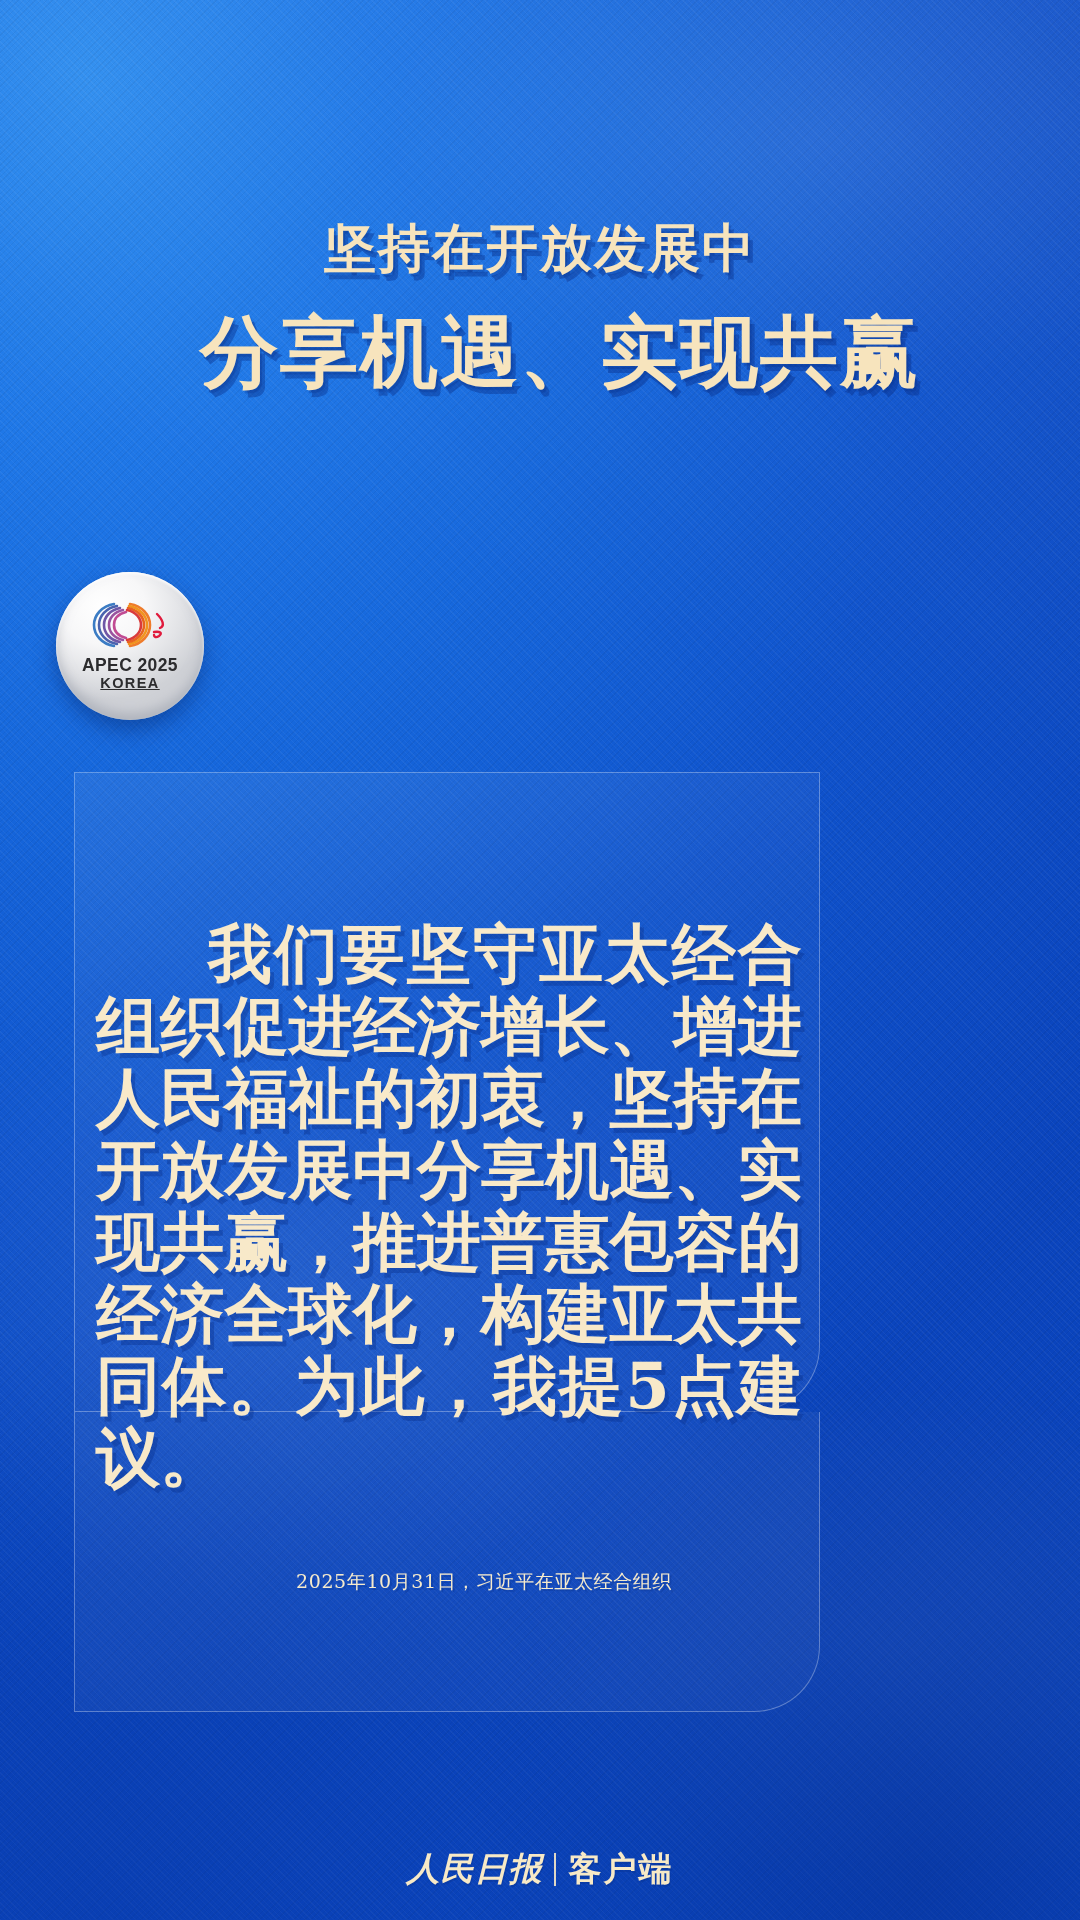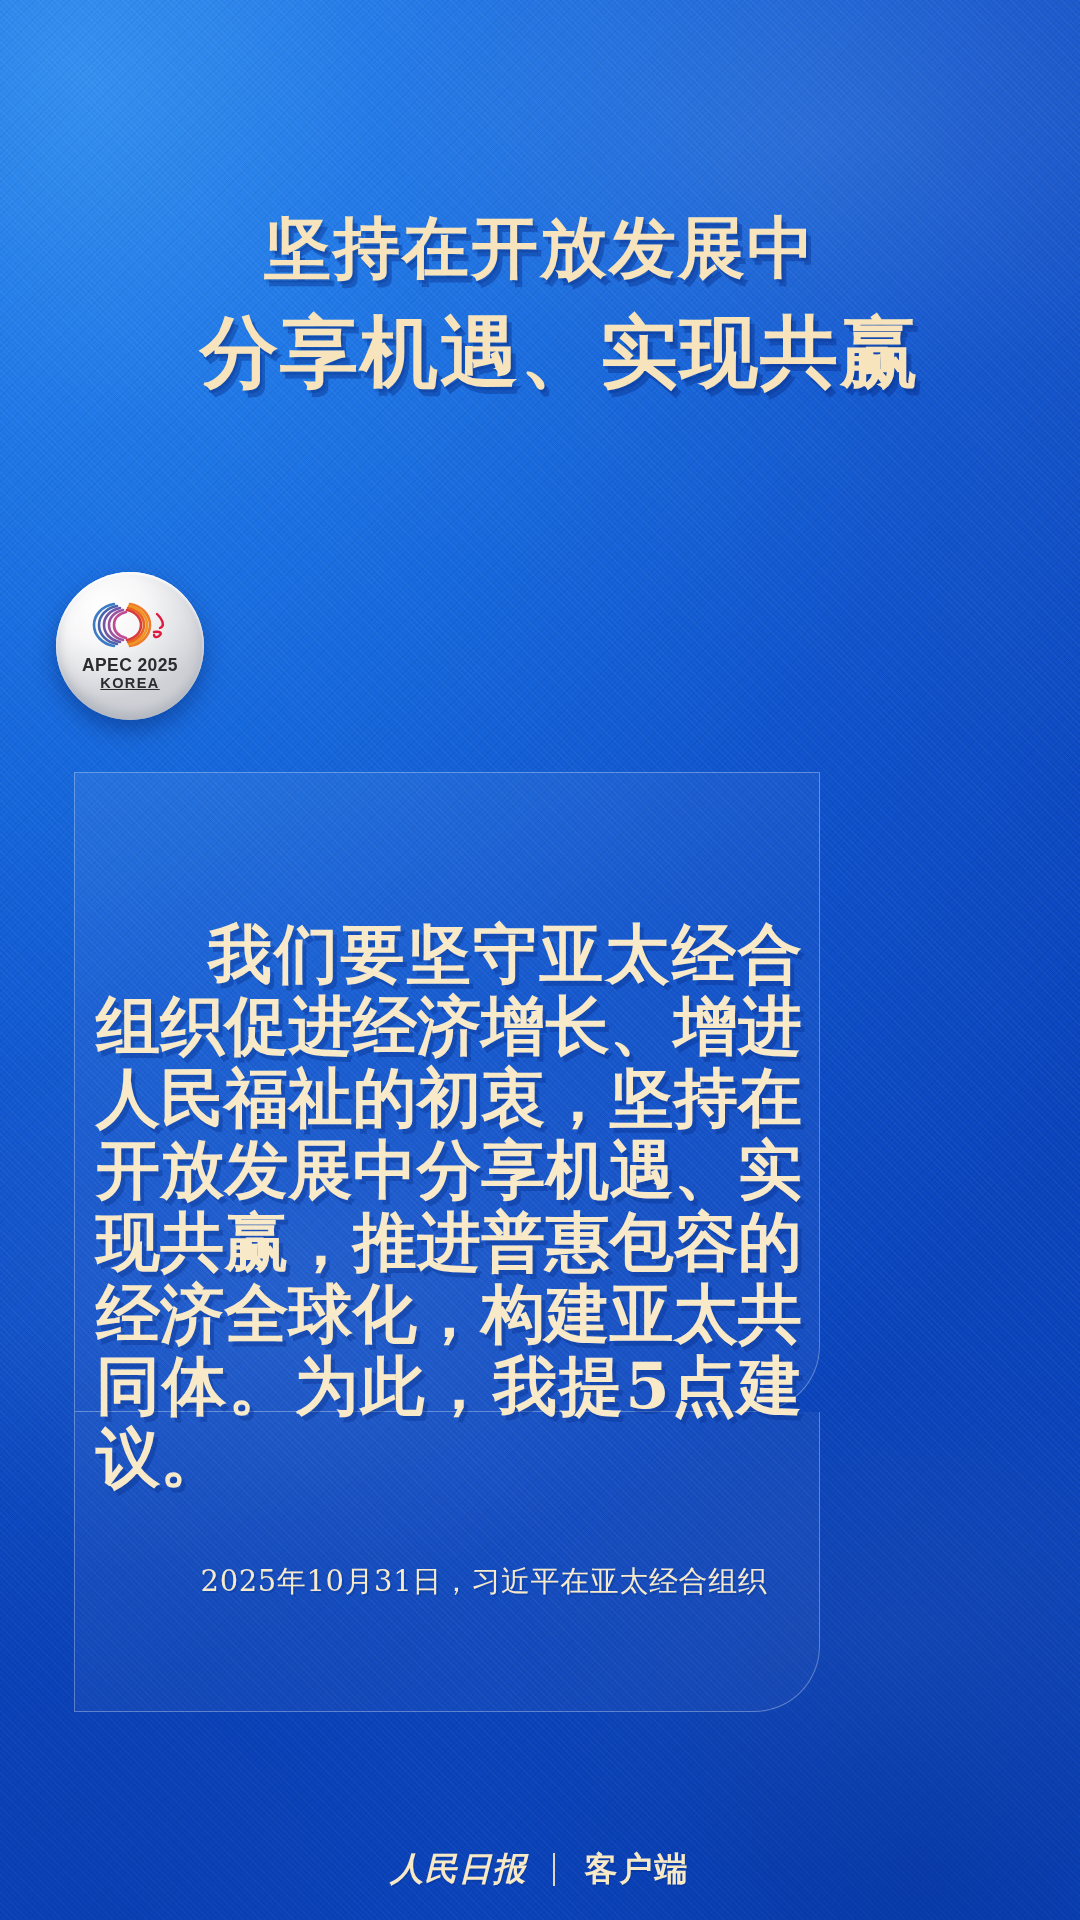--- a/index.html
+++ b/index.html
@@ -42,21 +42,21 @@
 
   
   .title-block{
     position:absolute; left:0; right:0; top:196px;
     text-align:center; z-index:6;
   }
   .title-line{
     display:block;
     font-family:"Liberation Sans", sans-serif;
     font-weight:bold;
-    font-size:67px;
+    font-size:52px;
     line-height:104px;
     letter-spacing:2px;
     color:#f7e4bd;
     text-shadow:5px 7px 0 rgba(7,45,135,.40), 2px 3px 1px rgba(7,45,135,.30);
     white-space:nowrap;
   }
   .title-line.l2{ font-size:78px;margin-left:40px; }
 
   
   .card{
@@ -116,47 +116,47 @@
     text-align:justify;
     text-justify:inter-character;
     text-indent:112px;
   }
 
   
   .attrib{
     position:absolute; left:74px; top:1560px; width:820px;
     z-index:7; text-align:center;
     font-family:"DejaVu Serif", "Liberation Serif", serif;
-    font-size:29px;
+    font-size:19px;
     line-height:42px;
     color:#f6eacb;
     letter-spacing:.6px;
     text-shadow:2px 2px 0 rgba(8,48,140,.30);
   }
   .attrib span{ display:block; white-space:nowrap; }
 
   
   .footer{
     position:absolute; left:0; right:0; top:1838px; height:62px;
     z-index:9; display:flex; align-items:center; justify-content:center; gap:0px;
   }
   .footer-mark{
     font-family:Liberation Mono, monospace;
     font-style:italic; font-weight:bold;
     font-size:33px; color:#f7e9c6; letter-spacing:1px;
     text-shadow:1px 2px 0 rgba(8,48,140,.35);
-    padding-right:26px;
+    padding-right:11px;
   }
   .footer-div{
     width:2px; height:33px; background:#f7e9c6; opacity:.9;
   }
   .footer-app{
     font-family:"Liberation Sans", sans-serif;
     font-weight:bold; font-size:33px; color:#f7e9c6;
-    letter-spacing:2px; padding-left:30px;
+    letter-spacing:2px; padding-left:13px;
     text-shadow:1px 2px 0 rgba(8,48,140,.35);
   }
 </style>
 </head>
 <body>
 
 <div id="poster">
 
   <div class="soft-wave w1"></div>
   <div class="soft-wave w2"></div>

